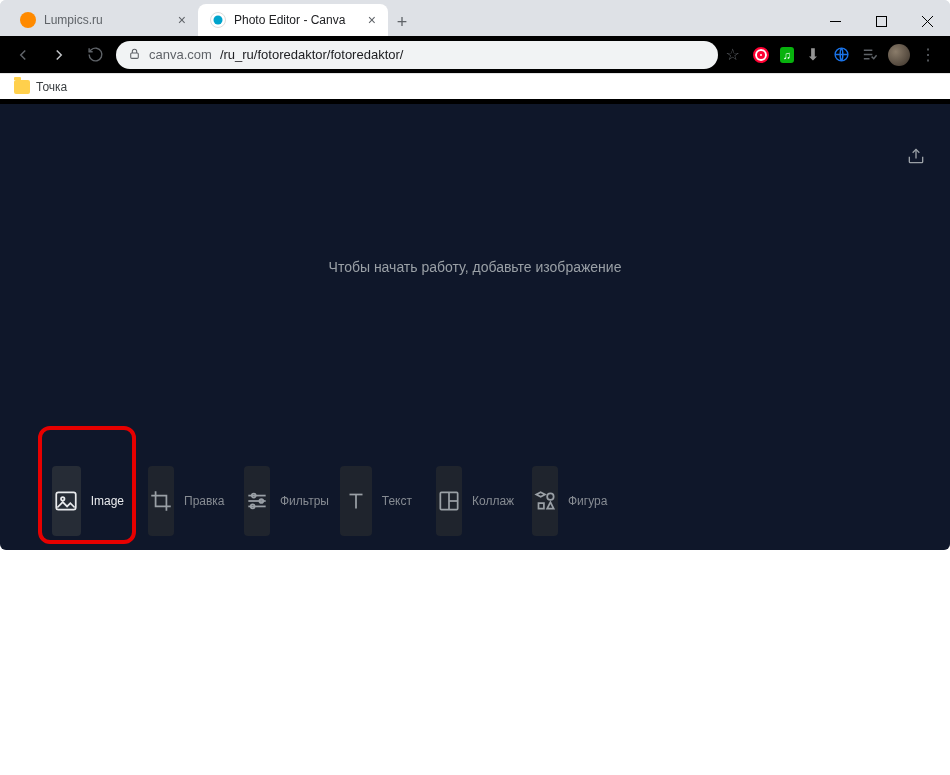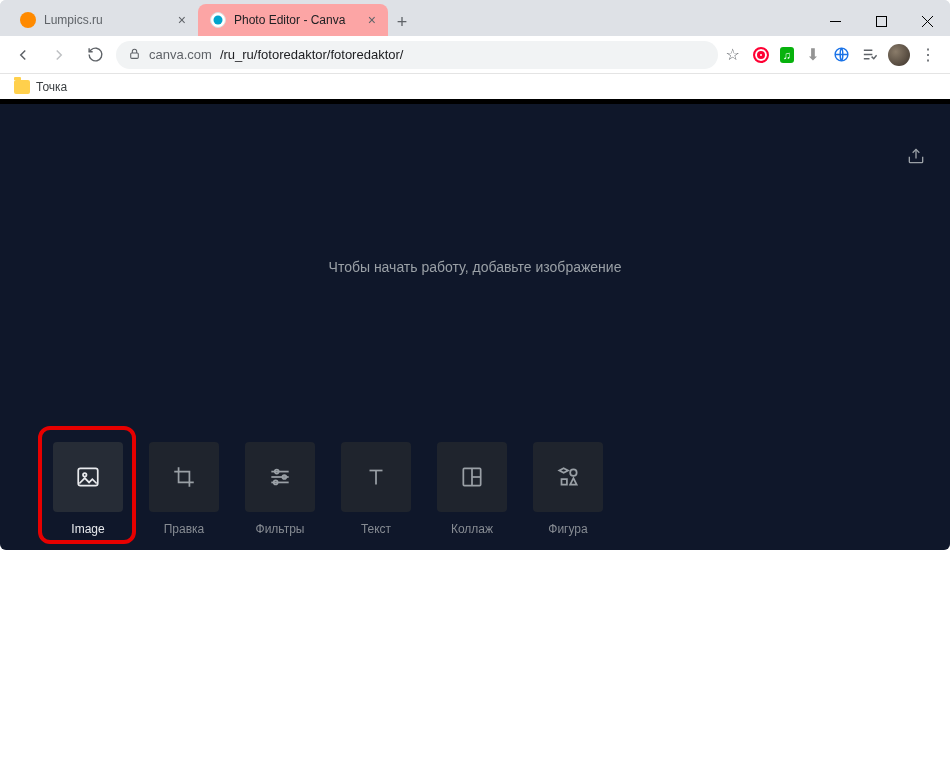--- a/index.html
+++ b/index.html
@@ -4,33 +4,33 @@
 <style>
   * { margin: 0; padding: 0; box-sizing: border-box; font-family: "Segoe UI", Arial, sans-serif; }
   body { width: 950px; height: 775px; background: #fff; overflow: hidden; position: relative; }
 
   
   .window { width: 950px; height: 550px; background: #dee1e6; position: relative; border-radius: 6px; overflow: hidden; }
 
   .titlebar { height: 36px; background: #dee1e6; display: flex; align-items: flex-end; }
   .tabs-row { display: flex; align-items: flex-end; flex: 1; padding-left: 8px; }
   .tab { height: 32px; display: flex; align-items: center; padding: 0 12px; font-size: 12px; color: #5f6368; border-radius: 8px 8px 0 0; gap: 8px; min-width: 190px; position: relative; }
-  .tab.active { background: #fca5a5; color: #202124; }
+  .tab.active { background: #ffffff; color: #202124; }
   .tab .favicon { width: 16px; height: 16px; border-radius: 50%; display: inline-flex; align-items: center; justify-content: center; }
   .fav-orange { background: #ff8a00; }
   .fav-canva { background: #fff; border: 1px solid #ddd; border-radius: 3px; }
   .fav-canva svg { width: 12px; height: 12px; }
   .tab .close { font-size: 14px; color: #5f6368; margin-left: auto; line-height: 1; }
   .newtab { width: 28px; height: 28px; display: flex; align-items: center; justify-content: center; color: #5f6368; font-size: 18px; }
 
   .win-controls { display: flex; margin-left: auto; }
   .win-btn { width: 46px; height: 30px; display: flex; align-items: center; justify-content: center; color: #000; }
   .win-btn svg { width: 11px; height: 11px; }
 
-  .addrbar { height: 38px; background: #ffffff; display: flex; align-items: center; padding: 0 8px; gap: 6px; border-bottom: 1px solid #e4e4e4; }
+  .addrbar { height: 38px; background: #000000; display: flex; align-items: center; padding: 0 8px; gap: 6px; border-bottom: 1px solid #e4e4e4; }
   .nav-btn { width: 30px; height: 30px; display: flex; align-items: center; justify-content: center; color: #5f6368; border-radius: 50%; }
   .nav-btn.disabled { color: #bfc1c4; }
   .urlbox { flex: 1; height: 28px; background: #f1f3f4; border-radius: 14px; display: flex; align-items: center; padding: 0 12px; gap: 8px; font-size: 13px; color: #5f6368; }
   .urlbox .lock { color: #5f6368; }
   .urlbox .url-rest { color: #202124; }
   .ext-row { display: flex; gap: 10px; align-items: center; padding-right: 6px; }
   .ext-ico { width: 18px; height: 18px; display: flex; align-items: center; justify-content: center; font-size: 16px; }
   .ext-pill { padding: 0 3px; border-radius: 3px; font-size: 11px; font-weight: bold; color: #fff; height: 16px; line-height: 16px; }
   .avatar { width: 22px; height: 22px; border-radius: 50%; background: radial-gradient(circle at 35% 35%, #8a7c6a, #3b322a); }
   .kebab { font-size: 16px; color: #5f6368; }
@@ -39,21 +39,21 @@
   .bm-folder { width: 16px; height: 14px; background: #ffd04c; border-radius: 2px; position: relative; }
   .bm-folder::before { content: ""; position: absolute; top: -3px; left: 0; width: 7px; height: 3px; background: #ffd04c; border-radius: 1px 1px 0 0; }
 
   
   .app { position: absolute; left: 0; right: 0; top: 104px; bottom: 0; background: #0f172a; }
   .canvas-area { position: absolute; left: 0; right: 0; top: 0; bottom: 120px; display: flex; align-items: center; justify-content: center; }
   .canvas-msg { color: #9aa0a6; font-size: 14px; }
   .share { position: absolute; top: 42px; right: 24px; color: #9aa0a6; }
 
   .toolbar { position: absolute; left: 0; right: 0; bottom: 14px; display: flex; gap: 24px; padding-left: 52px; align-items: flex-start; }
-  .tool { display: flex; flex-direction: column; align-items: center; gap: 10px; width: 72px; }
+  .tool { display: flex; flex-direction: row; align-items: center; gap: 10px; width: 72px; }
   .tool .tile { width: 70px; height: 70px; background: #1f242d; border-radius: 4px; display: flex; align-items: center; justify-content: center; color: #9aa0a6; }
   .tool.active .tile { background: #262c36; color: #e8eaed; }
   .tool .lbl { font-size: 12px; color: #868b92; }
   .tool.active .lbl { color: #e8eaed; }
   .tool svg { width: 26px; height: 26px; stroke: currentColor; fill: none; stroke-width: 1.6; }
 
   .highlight { position: absolute; border: 4px solid #e60000; border-radius: 12px; pointer-events: none; }
 </style>
 </head>
 <body>

